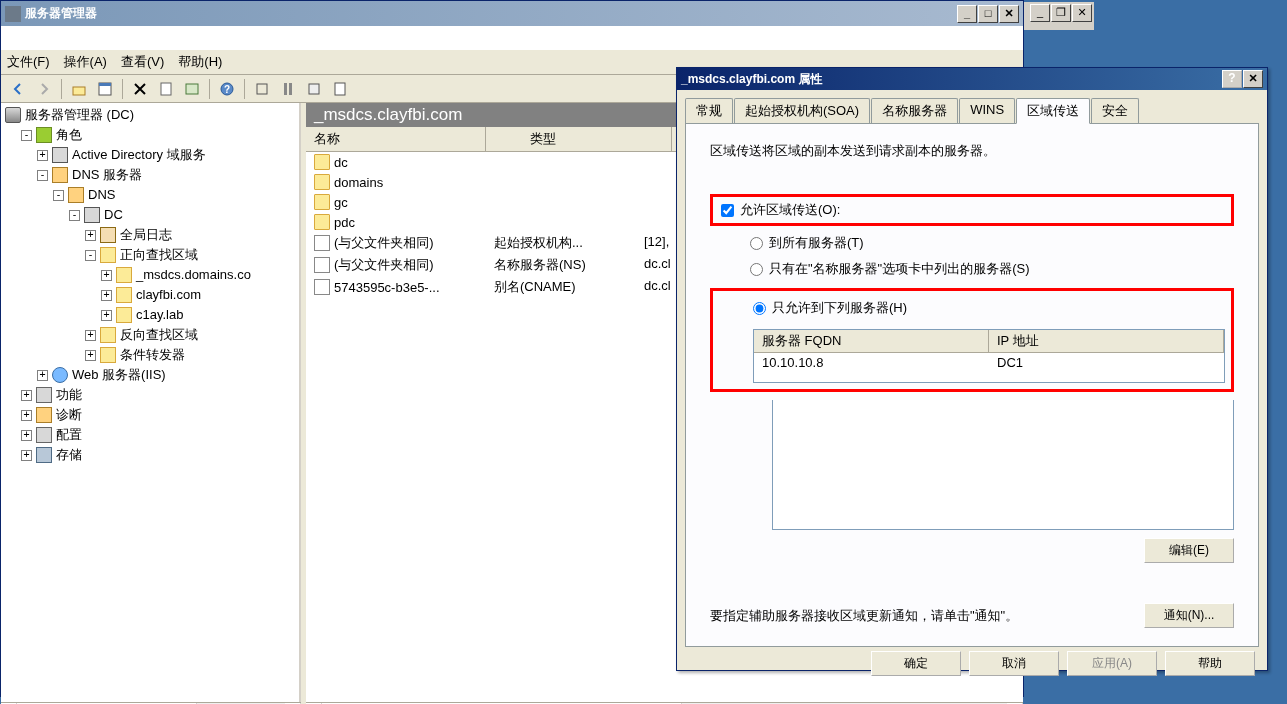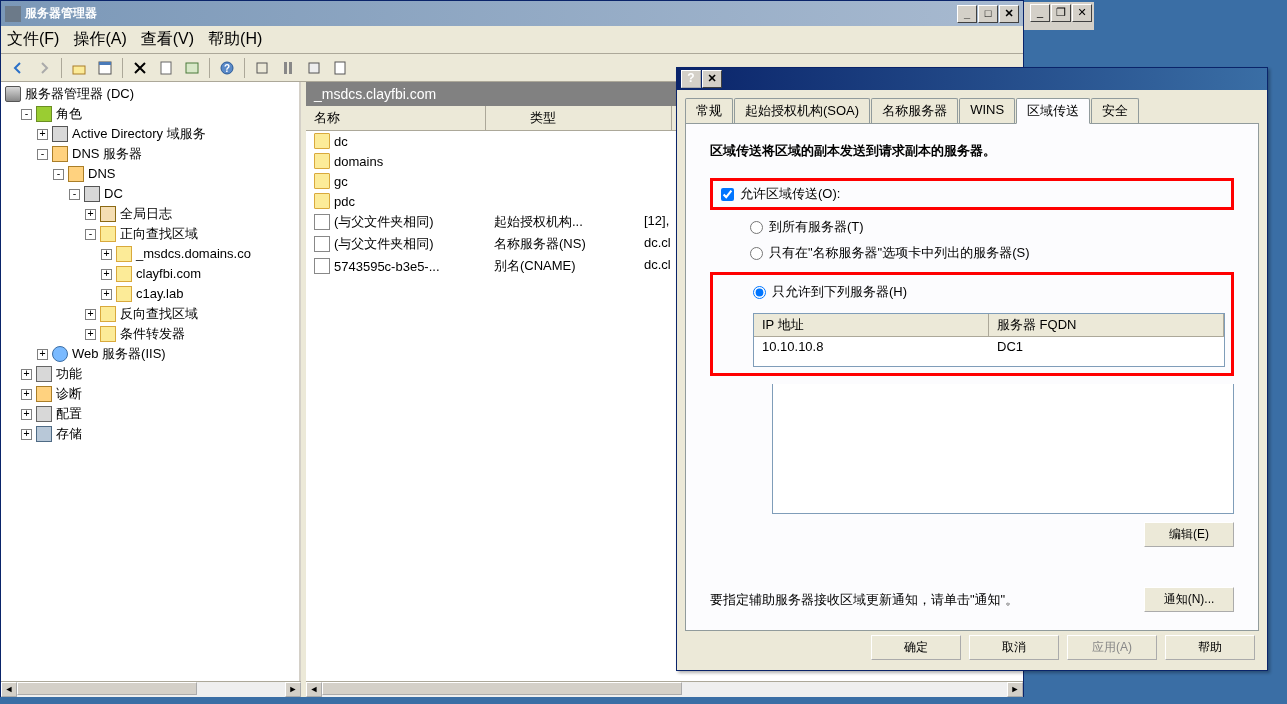--- a/index.html
+++ b/index.html
@@ -53,21 +53,22 @@
   font-size: 11px;
   color:#000;
   cursor:pointer;
 }
 .menubar {
   background: #ece9d8;
   padding: 3px 6px;
   display: flex;
   gap: 14px;
   border-bottom: 1px solid #aca899;
-  font-size: 16px;
+  font-size: 13px;
+  margin-top: 24px;
 }
 .menu-item { cursor:pointer; }
 .toolbar {
   background: #ece9d8;
   height: 28px;
   padding: 3px 6px;
   display:flex;
   align-items:center;
   gap:4px;
   border-bottom: 1px solid #aca899;
@@ -106,21 +107,21 @@
   background:#fff;
   display:flex;
   flex-direction:column;
 }
 .list-header {
   height:24px;
   background:#818181;
   color:#fff;
   display:flex;
   align-items:center;
-  font-size:14px;
+  font-size:17px;
 }
 .list-header-title { flex:1; padding-left: 8px;}
 .list-header-count { padding-right:16px; }
 .list-columns {
   display:flex;
   background:#ece9d8;
   border-bottom: 1px solid #aca899;
   font-size:13px;
   gap:8px;
 }
@@ -256,21 +257,21 @@
 }
 .tab-panel {
   flex:1;
   border:1px solid #919b9c;
   background:#fcfcfe;
   padding: 18px 24px;
   font-size:13px;
   display:flex;
   flex-direction:column;
 }
-.desc-text { margin-bottom: 18px; font-weight: bold; }
+.desc-text { margin-bottom: 34px; }
 .highlight-box {
   border:3px solid #ff0000;
   padding:4px 8px;
   display:inline-flex;
   align-items:center;
   gap:6px;
 }
 .radio-group { margin-left: 40px; margin-top:4px;}
 .radio-row { display:flex; align-items:center; gap:6px; padding:4px 0;}
 .radio-row input[type=radio]{ width:13px;height:13px;}
@@ -603,20 +604,21 @@
       <div class="strack">
           <div class="thumb" style="width:360px;"></div>
         </div>
       <div class="sbtn">►</div>
     </div>
   </div>
 </div>
 
 <div class="dialog">
   <div class="titlebar">
+    <span class="titlebar-text">_msdcs.clayfbi.com 属性</span>
     <div class="titlebar-buttons">
       <div class="help-btn">?</div>
       <div class="tb-btn">✕</div>
     </div>
   </div>
   <div class="dialog-body">
     <div class="tabs">
       <div class="tab">常规</div>
       <div class="tab">起始授权机构(SOA)</div>
       <div class="tab">名称服务器</div>
@@ -643,22 +645,22 @@
         </div>
       </div>
 
       <div class="highlight-wrap">
         <div class="radio-row" style="margin-left:34px;">
           <input type="radio" name="zt" checked="" style="">
           <span>只允许到下列服务器(H)</span>
         </div>
         <div class="server-list-box" style="margin-left:34px;">
           <div class="server-list-headers">
+            <div class="hcol hcol-fqdn">服务器 FQDN</div>
             <div class="hcol hcol-ip">IP 地址</div>
-            <div class="hcol hcol-fqdn">服务器 FQDN</div>
           </div>
           <div class="server-list-row">
             <div class="dcell dcell-ip">10.10.10.8</div>
             <div class="dcell dcell-fqdn">DC1</div>
           </div>
         </div>
       </div>
 
       <div class="server-list-box" style="margin-left:62px;height:130px;border-top:none;"></div>
 

